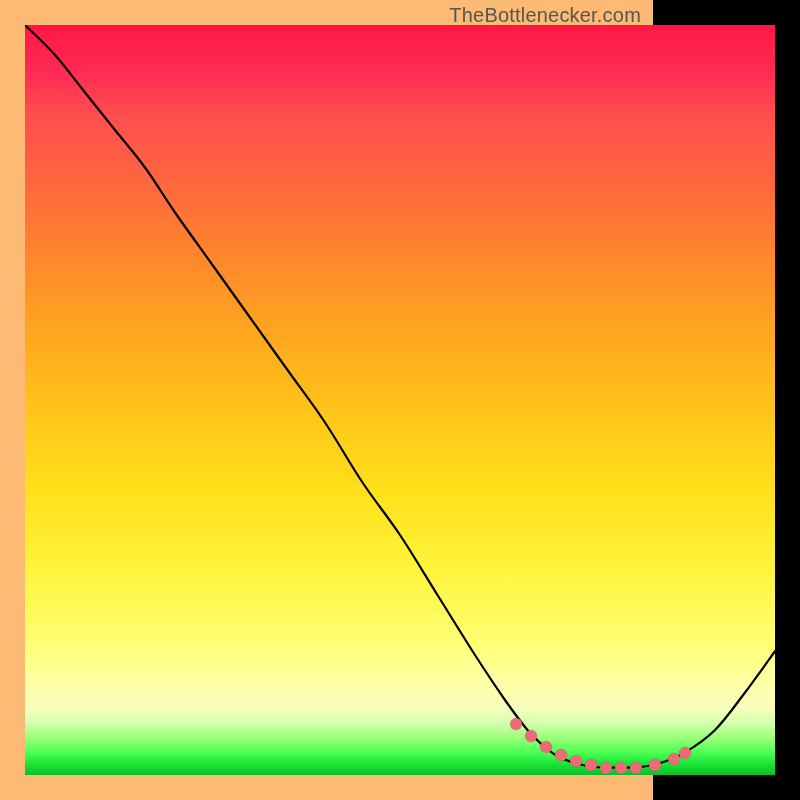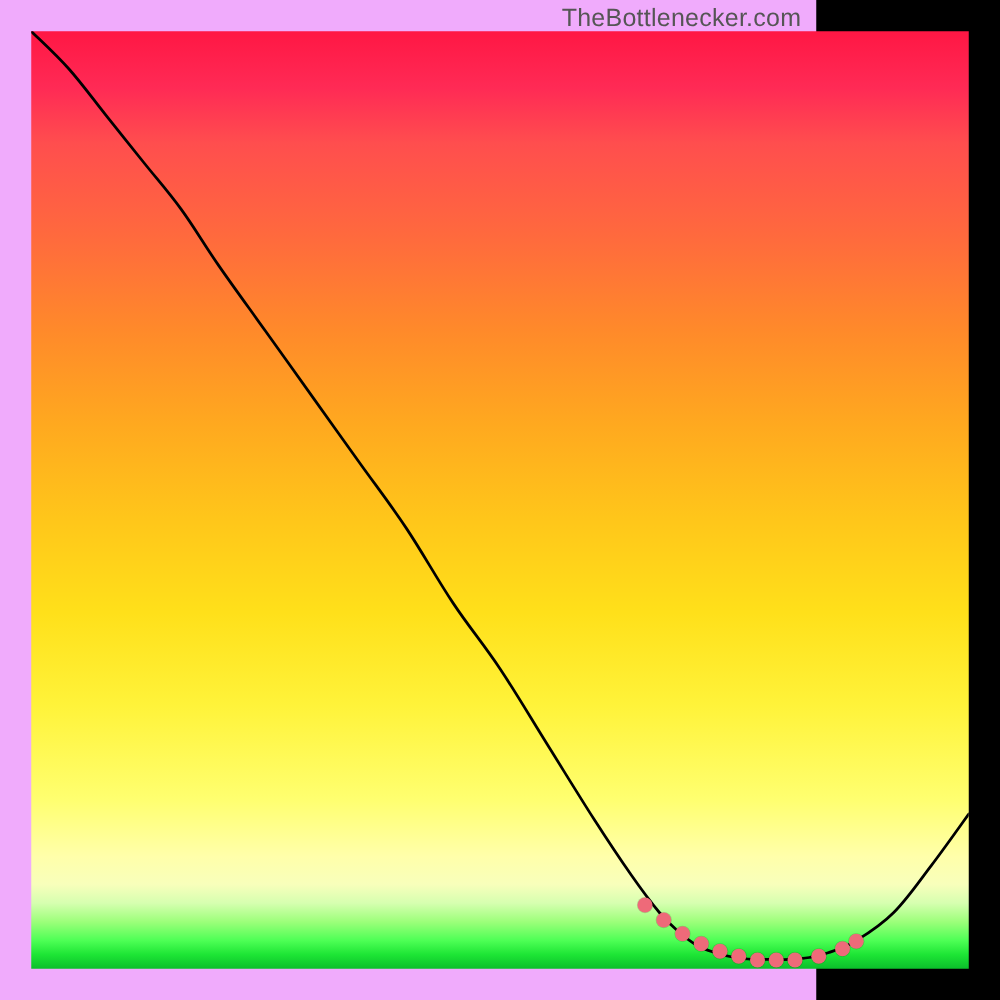--- a/index.html
+++ b/index.html
@@ -8,21 +8,21 @@
     width: 800px;
     height: 800px;
     background: #000;
     overflow: hidden;
     font-family: Arial, Helvetica, sans-serif;
   }
   .frame {
     position: relative;
     width: 653px;
     height: 800px;
-    background: #f0abfc;
+    background: #fdba74;
   }
   .plot {
     position: absolute;
     left: 25px;
     top: 25px;
     width: 750px;
     height: 750px;
     
     background: linear-gradient(
       to bottom,

